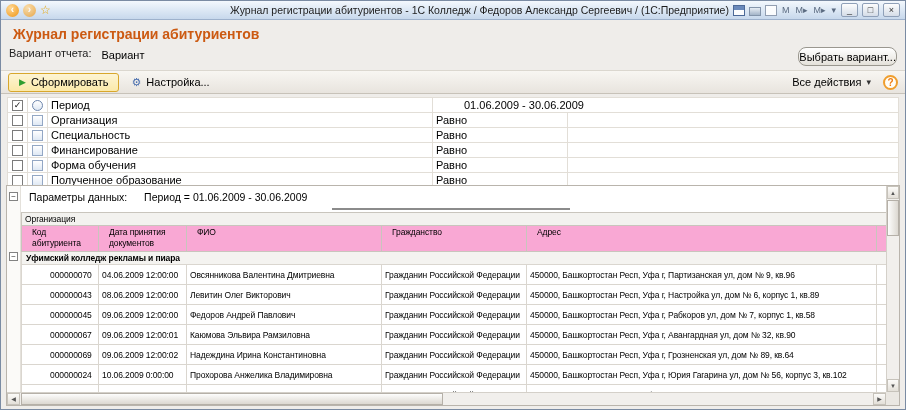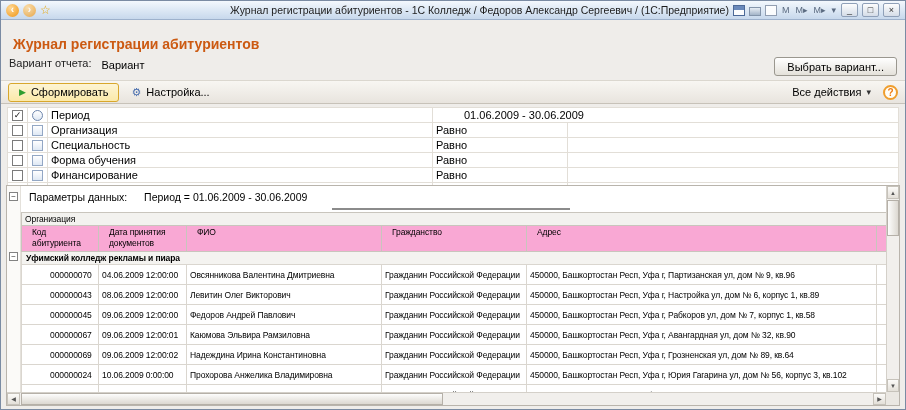--- a/index.html
+++ b/index.html
@@ -17,27 +17,27 @@
   .tb-ic { display:inline-block; width:12px; height:11px; flex:0 0 auto; opacity:.9; }
   .tb-ic.save { background:linear-gradient(180deg,#5d7fb5 0 45%,#fff 45% 100%); border:1px solid #3d5c8e; }
   .tb-ic.print { background:linear-gradient(#e7edf4,#9fb0c4); border:1px solid #7b8ca3; height:9px; margin-top:2px; }
   .tb-ic.preview { background:#fff; border:1px solid #8a97ab; }
   .m-glyph { font-size:9px; color:#5a6a80; flex:0 0 auto; padding:0 1px; }
   .wbtn { width:17px; height:14px; border:1px solid #8fa0b8; border-radius:2px; text-align:center;
     background:linear-gradient(#fdfdfd,#d5dde8); font-size:9px; line-height:12px; color:#333; flex:0 0 auto; }
 
   
   .content { padding:3px 6px 0; }
-  .page-title { font-size:14px; font-weight:bold; color:#cc5a12; margin:13px 0 5px 6px; }
+  .page-title { font-size:14px; font-weight:bold; color:#cc5a12; margin:3px 0 5px 6px; }
 
   .variant-row { display:flex; align-items:flex-start; gap:6px; font-size:11px; height:20px; margin:0 2px; }
   .variant-label { color:#222; }
   .variant-value { flex:1; height:16px; line-height:16px; padding:0 4px; color:#000; }
-  .btn { border:1px solid #9a978f; border-radius:3px; background:linear-gradient(#ffffff,#e4e1da);
-    font-size:11px; font-family:inherit; padding:1px 12px; height:19px; cursor:default; }
+  .btn { border:1px solid #9a978f; border-radius:8px; background:linear-gradient(#ffffff,#e4e1da);
+    font-size:11px; font-family:inherit; padding:1px 0; height:19px; cursor:default; }
 
   .toolbar { display:flex; align-items:center; gap:5px; height:24px; margin:3px -6px 0; padding:2px 7px;
     background:linear-gradient(#f8f6f2,#e8e4de); border-top:1px solid #dbd7cf; border-bottom:1px solid #c7c2b9; }
   .btn-generate { display:inline-flex; align-items:center; gap:5px; border:1px solid #d8a72c; border-radius:3px;
     background:linear-gradient(#fdf4d4,#fbe9a9); font-size:11px; font-family:inherit; padding:1px 10px; height:19px; }
   .play-ic { color:#2f9e2f; font-size:9px; line-height:9px; }
   .btn-flat { display:inline-flex; align-items:center; gap:5px; background:transparent; border:1px solid transparent;
     font-size:11px; font-family:inherit; padding:1px 6px; height:19px; }
   .gear-ic { color:#4a6fae; font-size:11px; line-height:11px; }
   .tb-spacer { flex:1; }
@@ -166,28 +166,28 @@
         <tr>
           <td class="fc-check"><span class="cb"><span class="cb-mark"></span></span></td>
           <td class="fc-icon"><span class="ficon"></span></td>
           <td class="fc-name">Специальность</td>
           <td class="fc-cond">Равно</td>
           <td></td>
         </tr>
         <tr>
           <td class="fc-check"><span class="cb"><span class="cb-mark"></span></span></td>
           <td class="fc-icon"><span class="ficon"></span></td>
+          <td class="fc-name">Финансирование</td>
+          <td class="fc-cond">Равно</td>
+          <td></td>
+        </tr>
+        <tr>
+          <td class="fc-check"><span class="cb"><span class="cb-mark"></span></span></td>
+          <td class="fc-icon"><span class="ficon"></span></td>
           <td class="fc-name">Форма обучения</td>
-          <td class="fc-cond">Равно</td>
-          <td></td>
-        </tr>
-        <tr>
-          <td class="fc-check"><span class="cb"><span class="cb-mark"></span></span></td>
-          <td class="fc-icon"><span class="ficon"></span></td>
-          <td class="fc-name">Финансирование</td>
           <td class="fc-cond">Равно</td>
           <td></td>
         </tr>
         <tr>
           <td class="fc-check"><span class="cb"><span class="cb-mark"></span></span></td>
           <td class="fc-icon"><span class="ficon"></span></td>
           <td class="fc-name">Полученное образование</td>
           <td class="fc-cond">Равно</td>
           <td></td>
         </tr>

